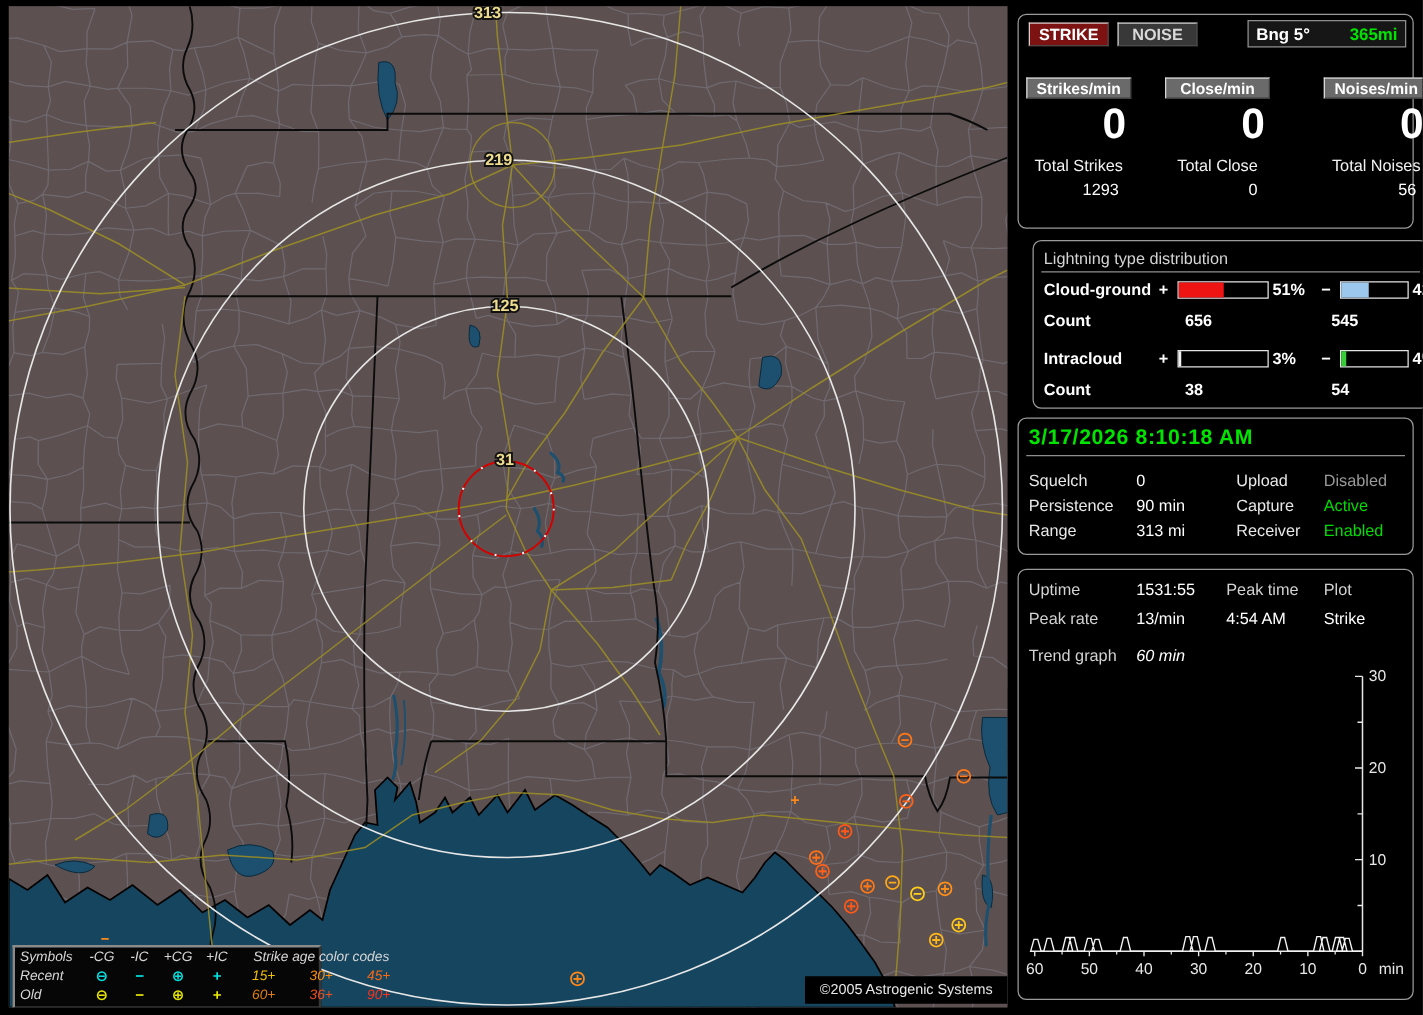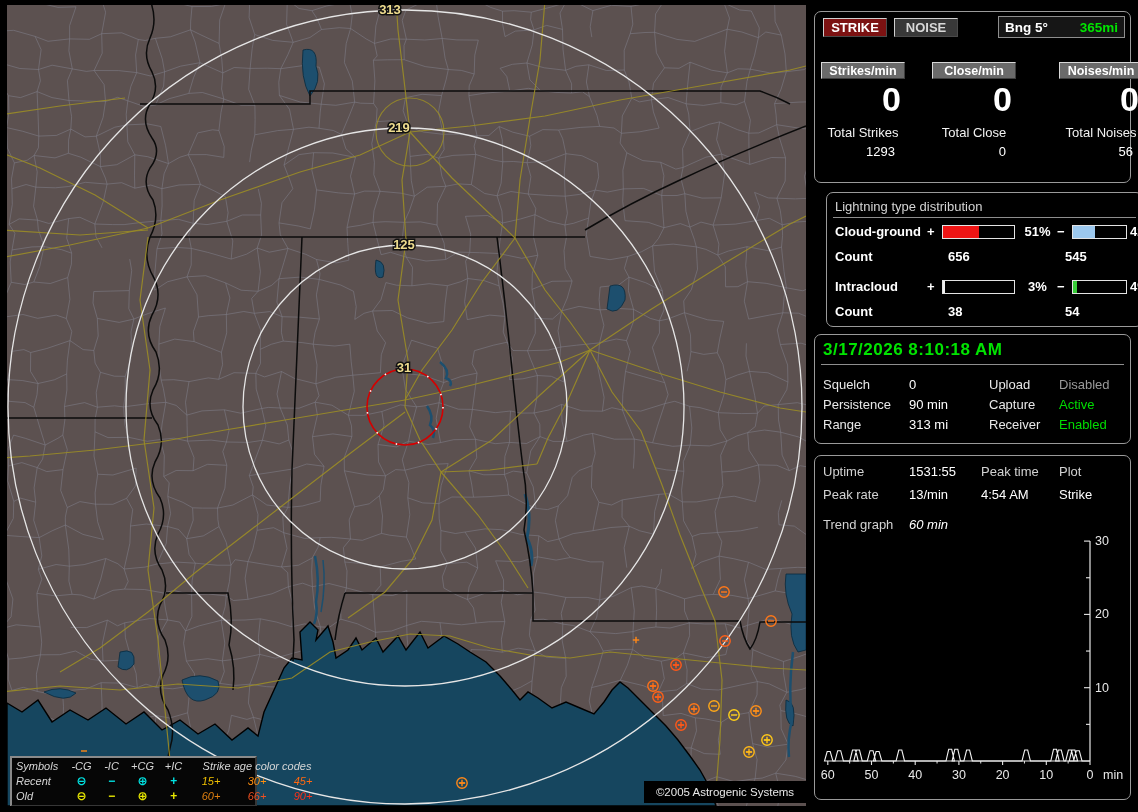--- a/index.html
+++ b/index.html
@@ -39,21 +39,21 @@
   .ccol .ctval{font-size:13px;text-align:right;padding-right:14px;margin-top:4px;}
   #dist-title{position:absolute;left:8px;top:6px;font-size:13px;color:#d4d4d4;}
   #dist-hr{position:absolute;left:6px;right:6px;top:24px;border-top:1px solid #8e8e8e;}
   .drow{position:absolute;left:8px;display:flex;align-items:center;height:15px;font-size:13px;font-weight:bold;}
   .dname{width:92px;}
   .dsign{width:15px;text-align:left;}
   .dbar{height:12px;border:1px solid #e4e4e4;background:#000;box-sizing:content-box;margin-right:3px;}
   .dbar .fill{height:100%;}
   .dbar1{width:71px;}
   .dbar2{width:53px;}
-  .dpct1{width:39px;text-align:center;}
+  .dpct1{width:39px;}
   .dpct2{width:28px;}
   .dcount{position:absolute;font-size:13px;font-weight:bold;}
   #datetime{position:absolute;left:8px;top:5px;font-size:17px;font-weight:bold;color:#00e400;letter-spacing:.5px;}
   #dt-hr{position:absolute;left:6px;right:6px;top:29px;border-top:1px solid #8e8e8e;}
   .srow{position:absolute;left:0;height:20px;font-size:13px;}
   .srow span{position:absolute;white-space:nowrap;}
   .sc1{left:8px;color:#e8e8e8;}
   .sc2{left:94px;}
   .sc3{left:174px;color:#e8e8e8;}
   .sc4{left:244px;}
@@ -240,21 +240,21 @@
       <span class="lc lage" style="color: rgb(255, 144, 16);">30+</span>
       <span class="lc lage" style="color: rgb(255, 104, 16);">45+</span>
     </div>
     <div class="lrow">
       <span class="lc lc0">Old</span>
       <span class="lc lc1 lsym" style="color: rgb(232, 232, 0);">⊖</span>
       <span class="lc lc2 lsym" style="color: rgb(232, 232, 0);">−</span>
       <span class="lc lc3 lsym" style="color: rgb(232, 232, 0);">⊕</span>
       <span class="lc lc4 lsym" style="color: rgb(232, 232, 0);">+</span>
       <span class="lc lage" style="color: rgb(224, 128, 16);">60+</span>
-      <span class="lc lage" style="color: rgb(240, 80, 32);">66+</span>
+      <span class="lc lage" style="color: rgb(240, 80, 32);">36+</span>
       <span class="lc lage" style="color: rgb(255, 48, 24);">90+</span>
     </div>
   </div>
 
   <div id="copyrightbar">©2005 Astrogenic Systems</div>
 </div>
 
 <div id="panel">
 
   <div class="pbox" id="box1">

